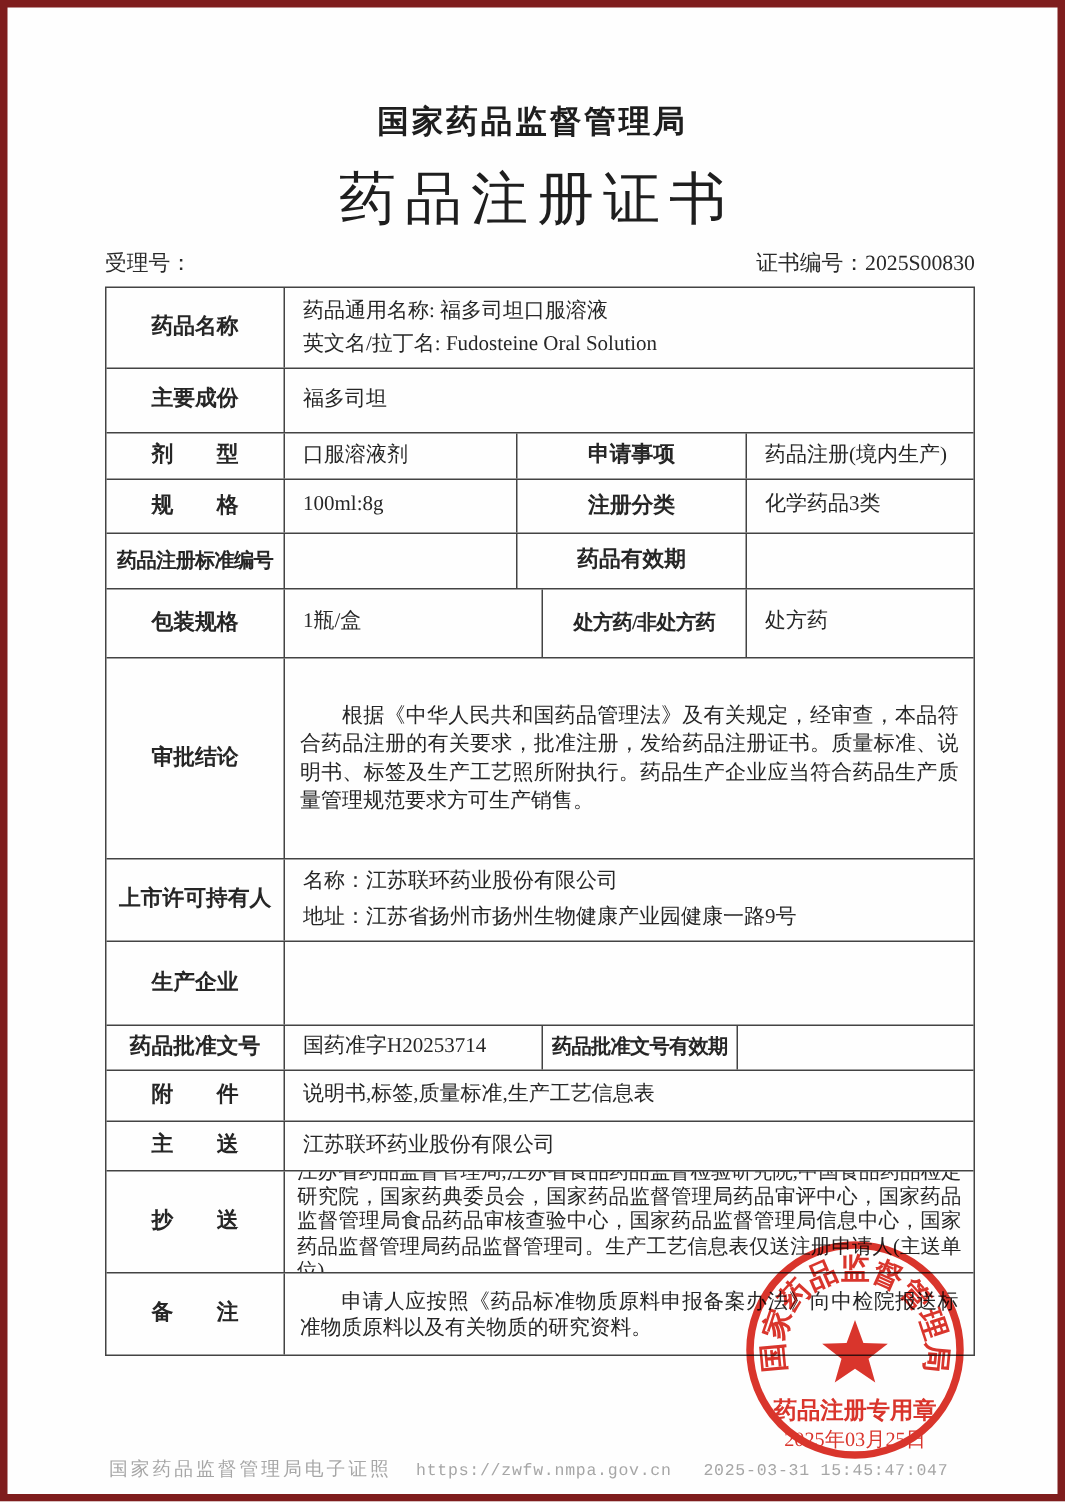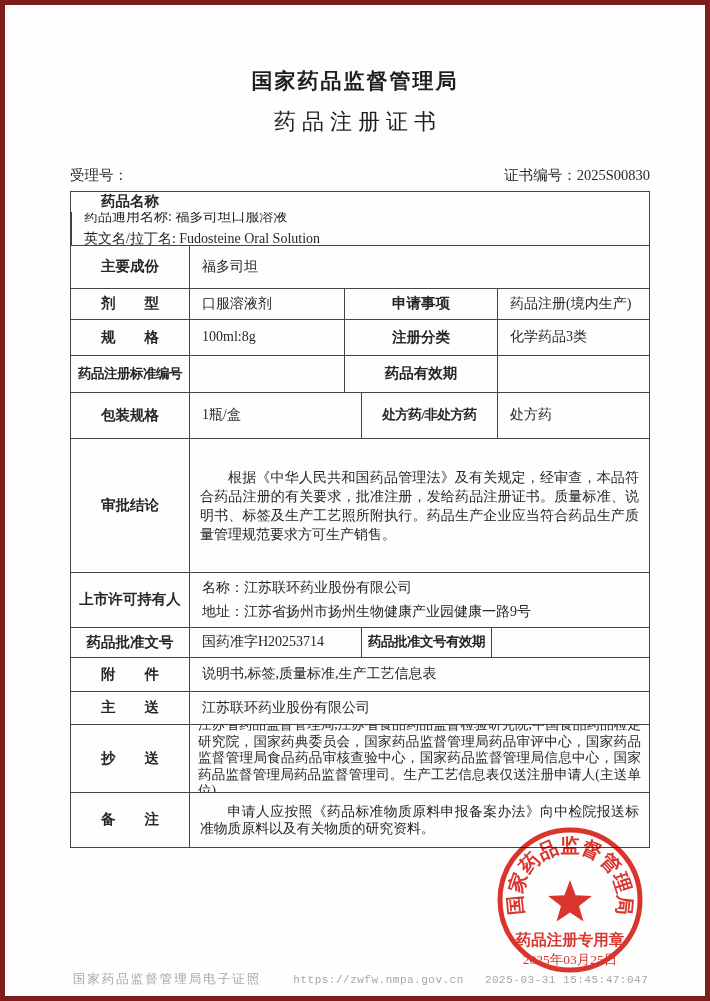--- a/index.html
+++ b/index.html
@@ -8,32 +8,32 @@
     background:#fefefe;border:5px solid #7f1d1d;box-sizing:border-box;
     font-family:"Liberation Serif","DejaVu Serif",serif;color:#262626;overflow:hidden;
   }
   .agency{
     position:absolute;top:62px;left:0;width:100%;text-align:center;
     font-family:"Liberation Sans","DejaVu Sans",sans-serif;
     font-weight:bold;font-size:21px;letter-spacing:2px;color:#1e1e1e;
   }
   .doc-title{
     position:absolute;top:102px;left:0;width:100%;text-align:center;
-    font-size:22px;letter-spacing:6px;text-indent:6px;color:#1e1e1e;font-weight:400;
+    font-size:38px;letter-spacing:6px;text-indent:6px;color:#1e1e1e;font-weight:400;
   }
   .meta{
     position:absolute;top:161px;left:65px;width:580px;
     display:flex;justify-content:space-between;font-size:14.5px;color:#2a2a2a;gap:12px;
   }
   .cert-table{
     position:absolute;top:186px;left:65px;width:580px;
     border:1px solid #434343;box-sizing:border-box;background:transparent;
   }
   .row{display:flex;box-sizing:border-box;border-top:1px solid #434343;}
-  .row:first-child{border-top:none;flex-direction:column;}
+  .row:first-child{border-top:none;}
   .c{
     box-sizing:border-box;border-left:1px solid #434343;
     display:flex;flex-direction:column;justify-content:center;
     font-size:14px;line-height:1.35;overflow:hidden;
   }
   .c:first-child{border-left:none;}
   .lab{align-items:center;text-align:center;font-weight:bold;font-size:14.5px;padding:0 2px;}
   .lab-sm{font-size:13.5px;letter-spacing:-0.5px;}
   .val{padding-left:12px;padding-right:6px;align-items:flex-start;}
   .w1{width:118px;flex:none;}
@@ -46,21 +46,21 @@
   .line{line-height:22px;}
   .line2{line-height:24px;}
   .para{padding:6px 10px;line-height:19px;text-indent:2em;text-align:justify;font-size:14px;}
   .para-cc{padding:4px 8px;line-height:16.5px;text-indent:0;text-align:justify;font-size:13.6px;}
   .para-rm{padding:4px 10px;line-height:17.5px;text-indent:2em;text-align:justify;font-size:13.8px;}
   .stamp{position:absolute;left:478px;top:812px;width:175px;height:175px;mix-blend-mode:multiply;opacity:.93;}
   .footer{
     position:absolute;top:966px;left:0;width:100%;text-align:center;
     font-size:12.5px;color:#a6a6a6;white-space:nowrap;
   }
-  .footer .cn{letter-spacing:2px;margin:0 20px;}
+  .footer .cn{letter-spacing:2px;margin:0 4px;}
   .footer .mono{font-family:Liberation Mono, monospace;font-size:11px;margin:0 9px;letter-spacing:0.5px;}
 </style>
 </head>
 <body>
 
 <div class="page">
 
   <div class="agency">国家药品监督管理局</div>
   <div class="doc-title">药品注册证书</div>
 
@@ -122,20 +122,24 @@
     </div>
 
     <div class="row" style="height:55px">
       <div class="c w1 lab">上市许可持有人</div>
       <div class="c wf val">
         <div class="line2">名称：江苏联环药业股份有限公司</div>
         <div class="line2">地址：江苏省扬州市扬州生物健康产业园健康一路9号</div>
       </div>
     </div>
 
+    <div class="row" style="height:56px">
+      <div class="c w1 lab">生产企业</div>
+      <div class="c wf val"></div>
+    </div>
 
     <div class="row" style="height:30px">
       <div class="c w1 lab">药品批准文号</div>
       <div class="c w2b val">国药准字H20253714</div>
       <div class="c w3c lab lab-sm">药品批准文号有效期</div>
       <div class="c wf val"></div>
     </div>
 
     <div class="row" style="height:34px">
       <div class="c w1 lab">附  件</div>

